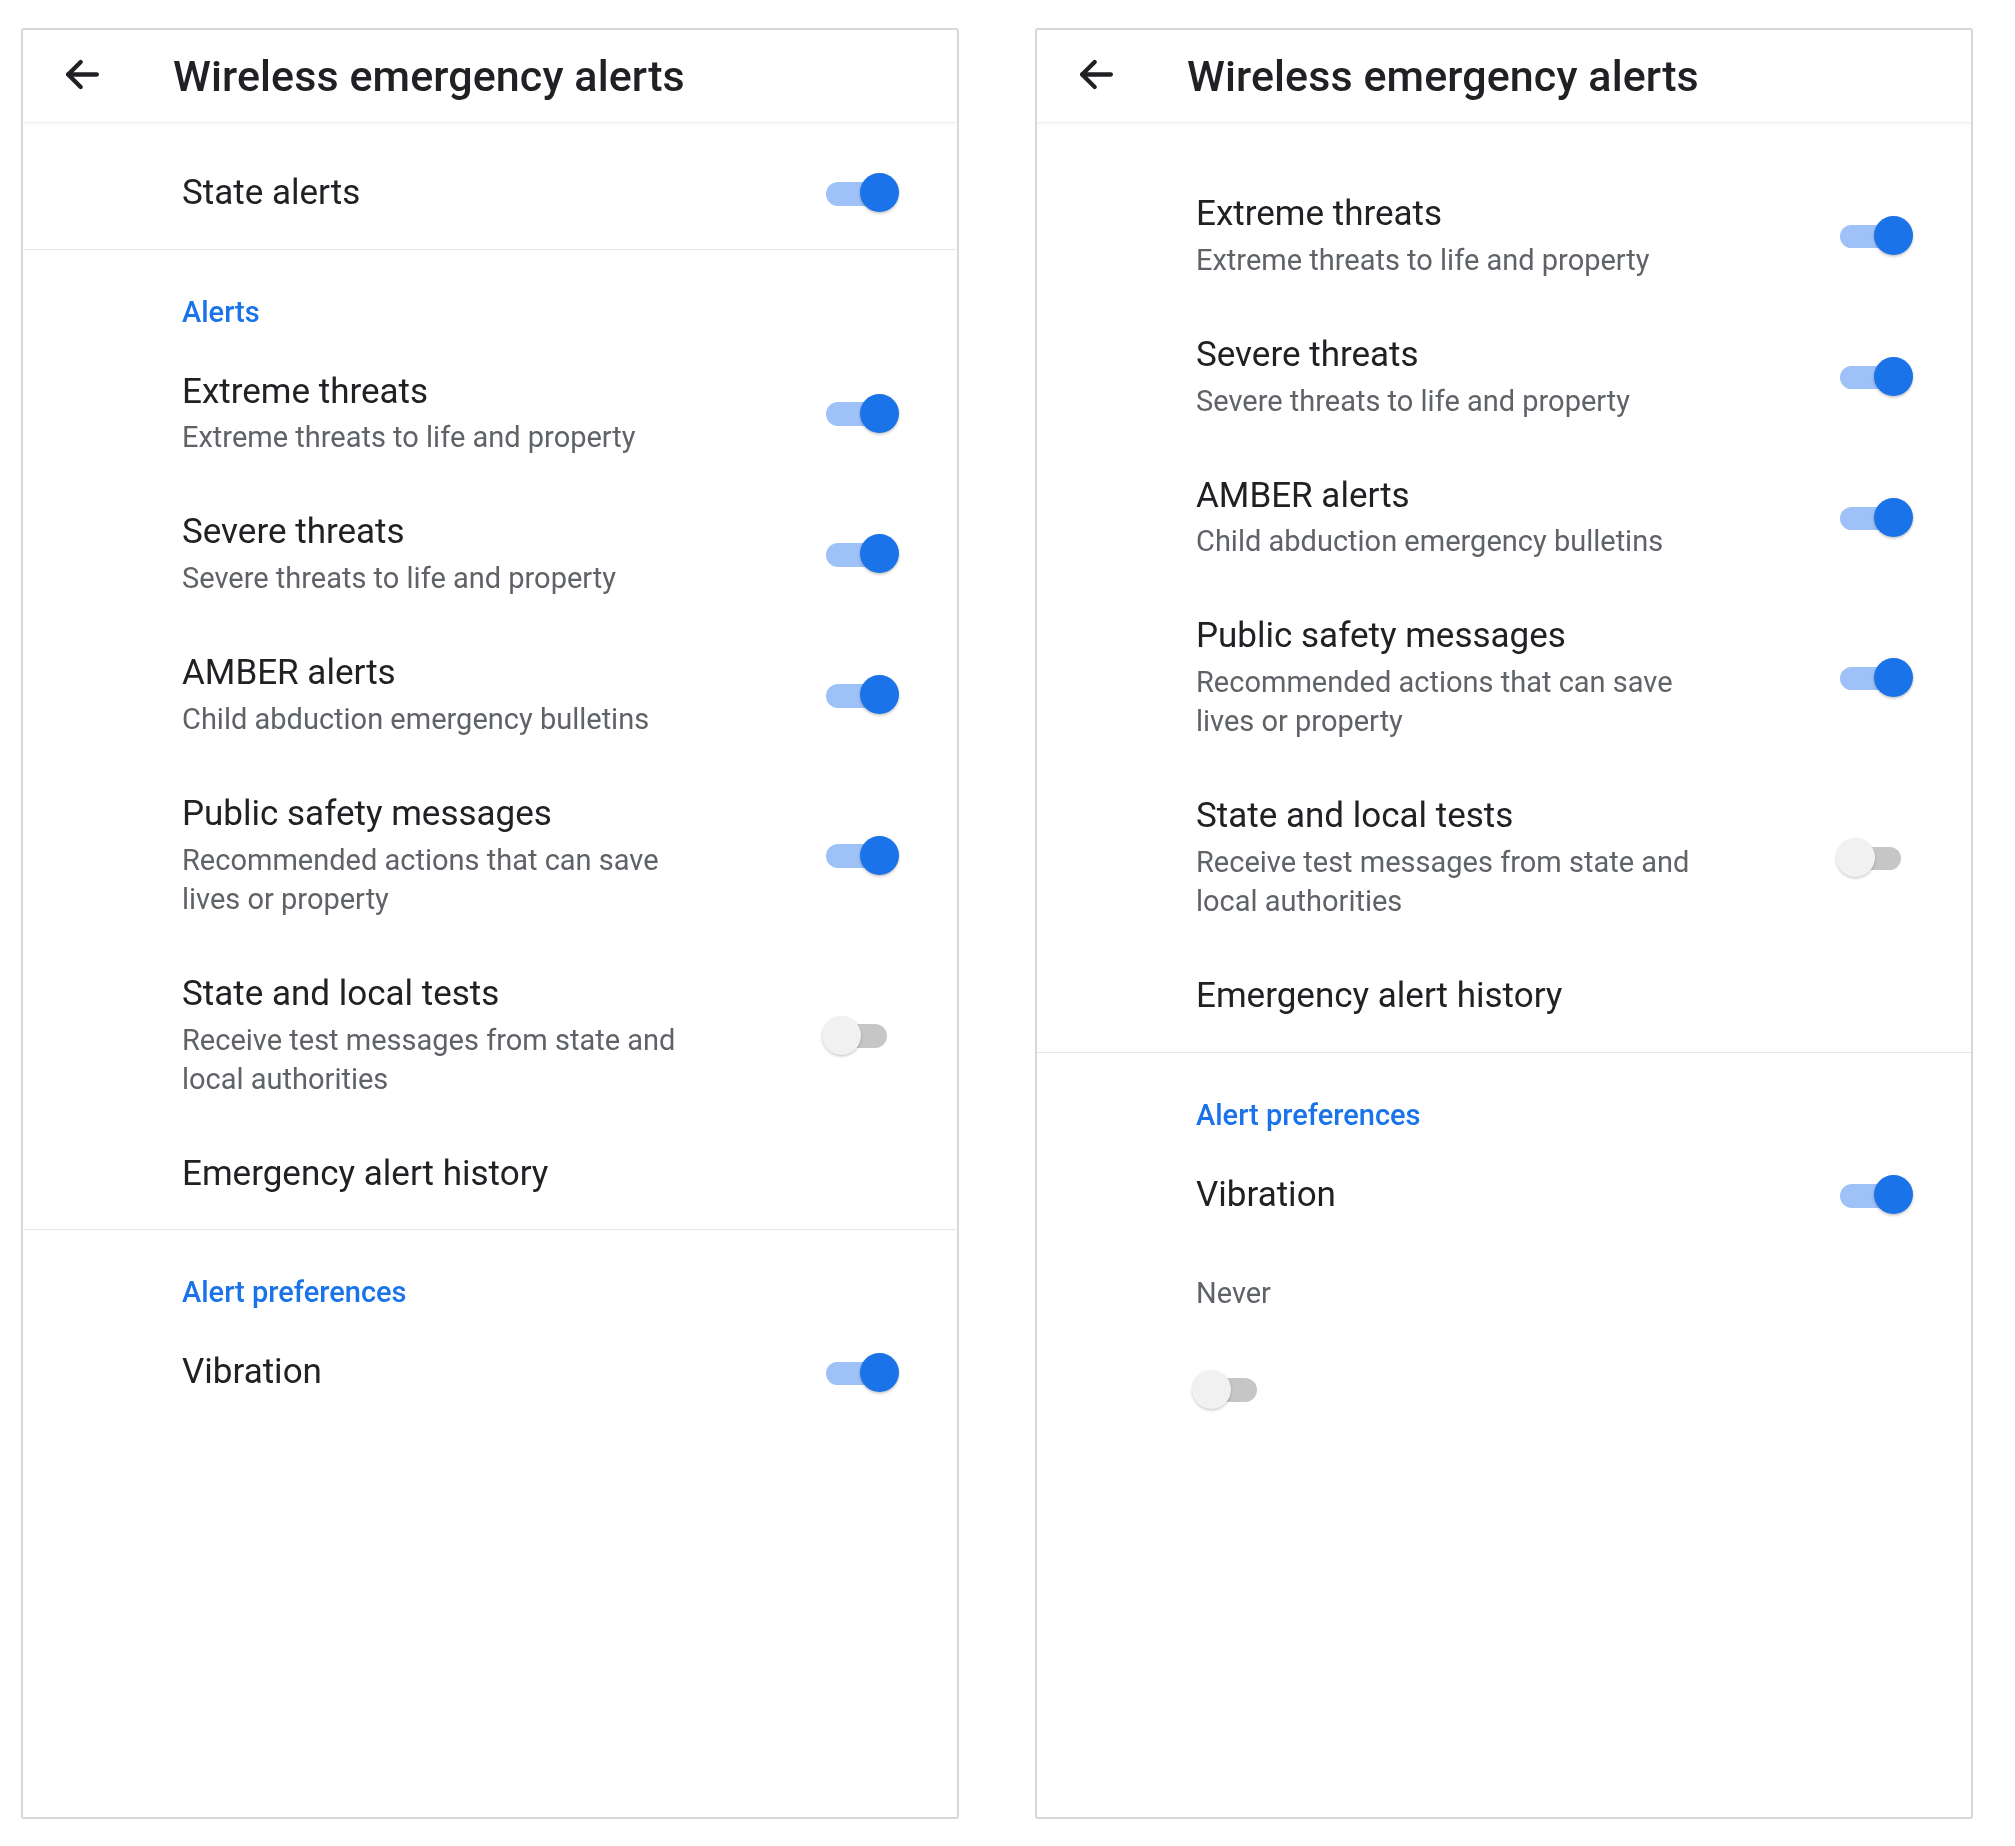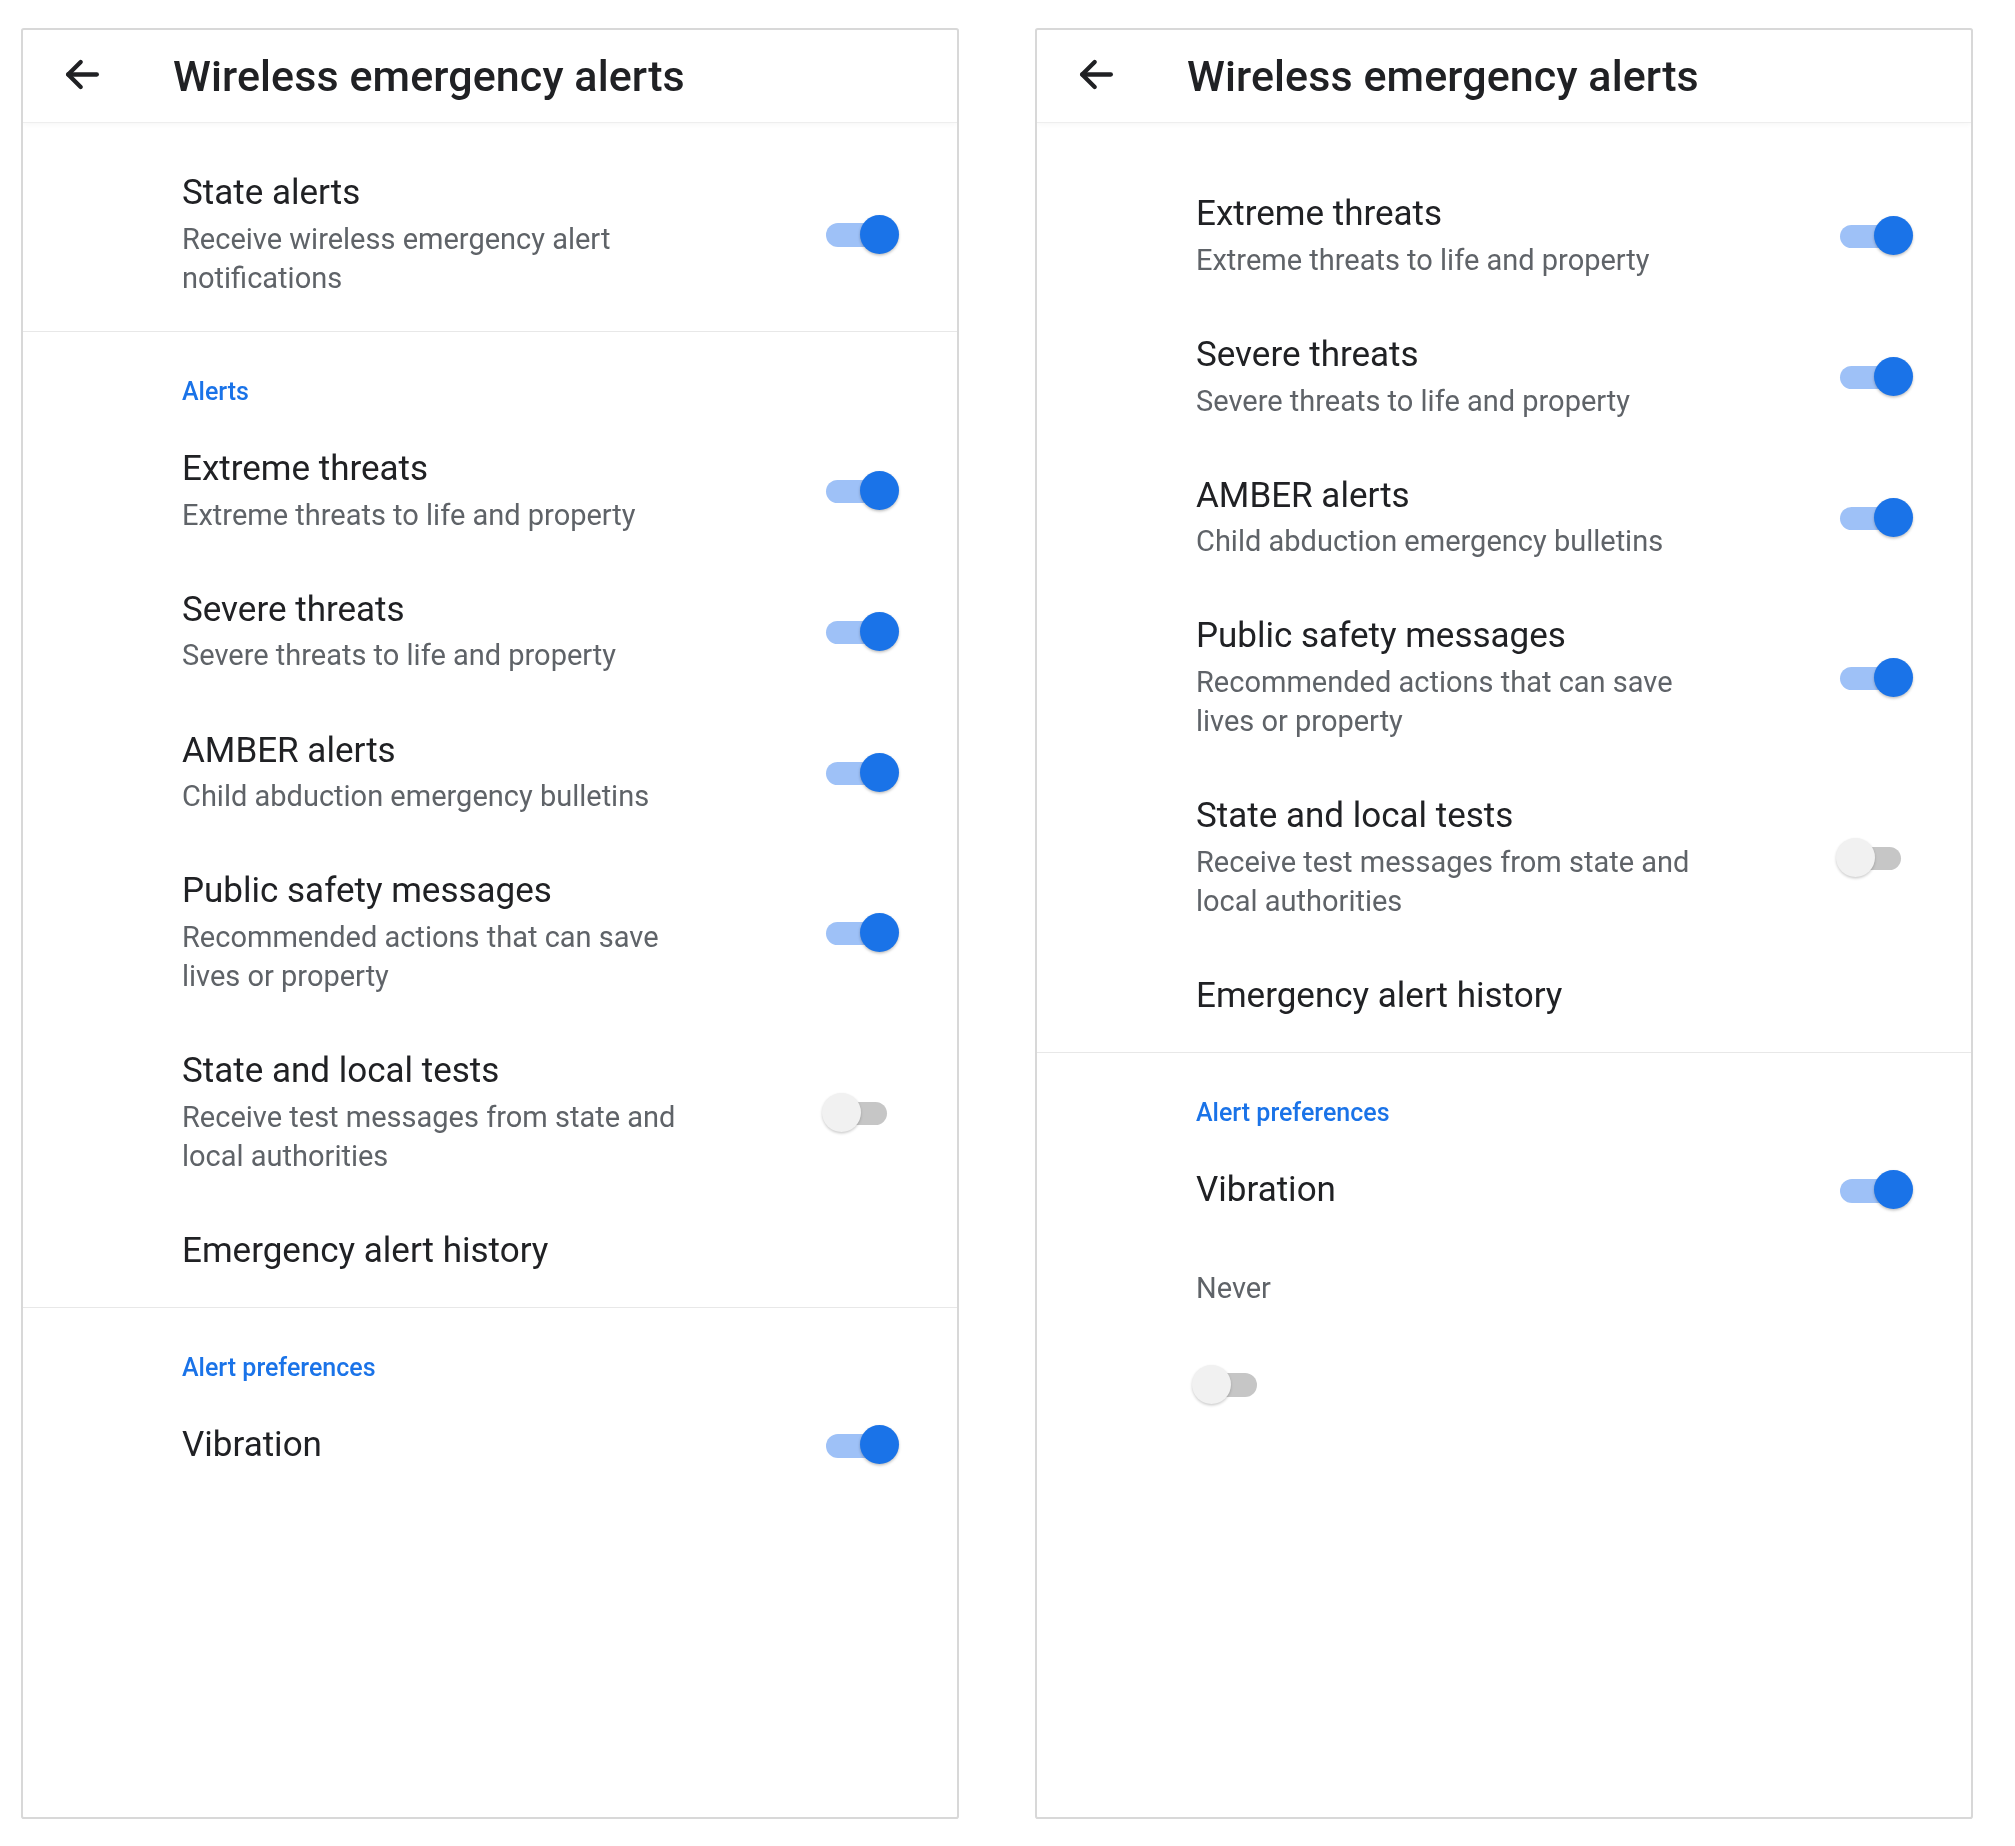--- a/index.html
+++ b/index.html
@@ -43,21 +43,21 @@
     color: #202124;
     margin-left: 69px;
     letter-spacing: 0.1px;
   }
   .section {
     border-bottom: 1.4px solid #e8e8e8;
     padding: 21px 0 7px 0;
   }
   .section-header {
     color: #1a73e8;
-    font-size: 25px;
+    font-size: 29px;
     font-weight: 500;
     padding: 24px 42px 14px 159px;
   }
   .row {
     display: flex;
     align-items: center;
     padding: 26px 62px 26px 159px;
     min-height: 97px;
   }
   .row-text { flex: 1; padding-right: 28px; }
@@ -115,21 +115,20 @@
             <polyline points="11 5 4 12 11 19"></polyline>
           </svg>
       </span>
       <div class="toolbar-title">Wireless emergency alerts</div>
     </div>
     <div class="scrollbody">
     <div class="section">
       <div class="row">
         <div class="row-text">
           <div class="row-title">State alerts</div>
-          <div class="row-sub">Receive wireless emergency alert notifications</div>
         </div>
         <div class="switch on">
               <div class="track"></div>
               <div class="thumb"></div>
             </div>
       </div>
     </div>
 
     <div class="section">
       <div class="section-header">Alerts</div>

